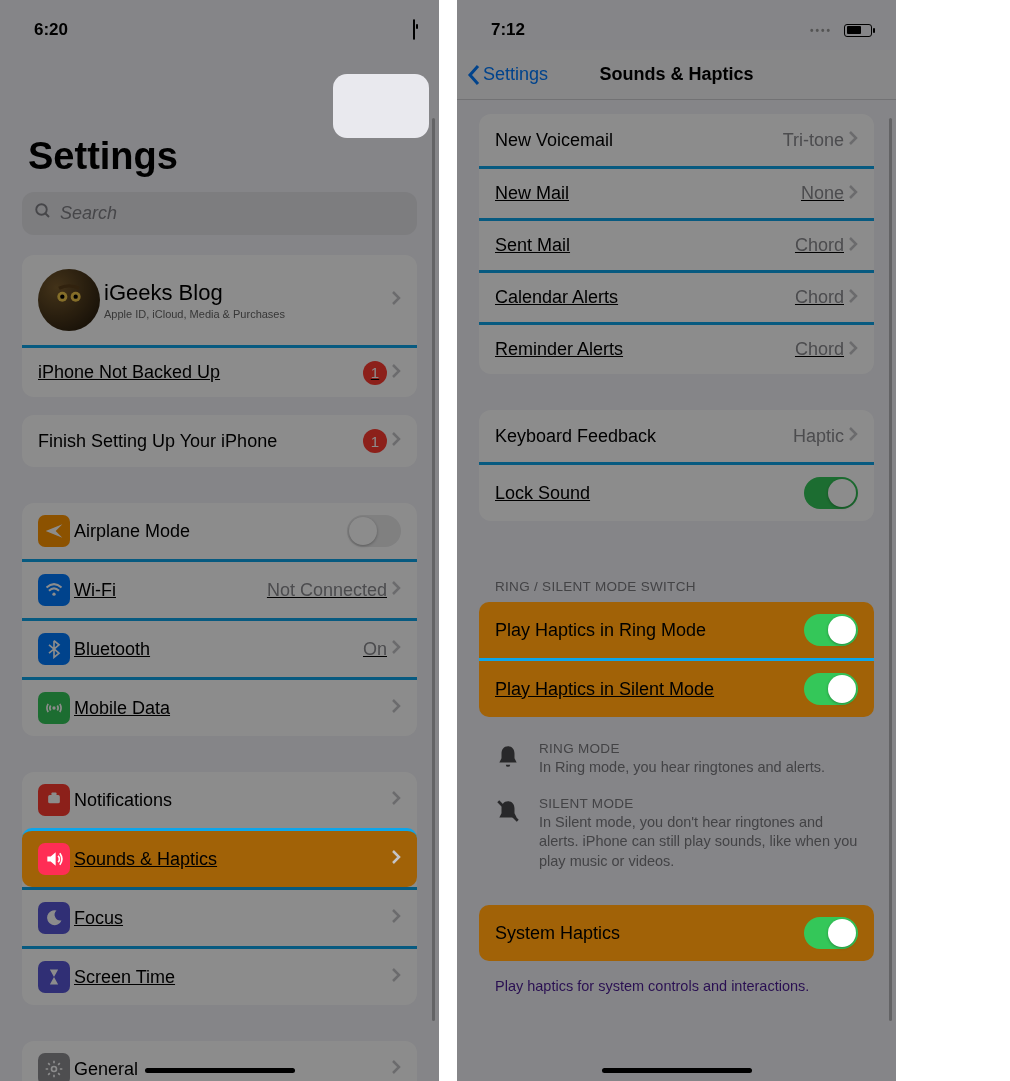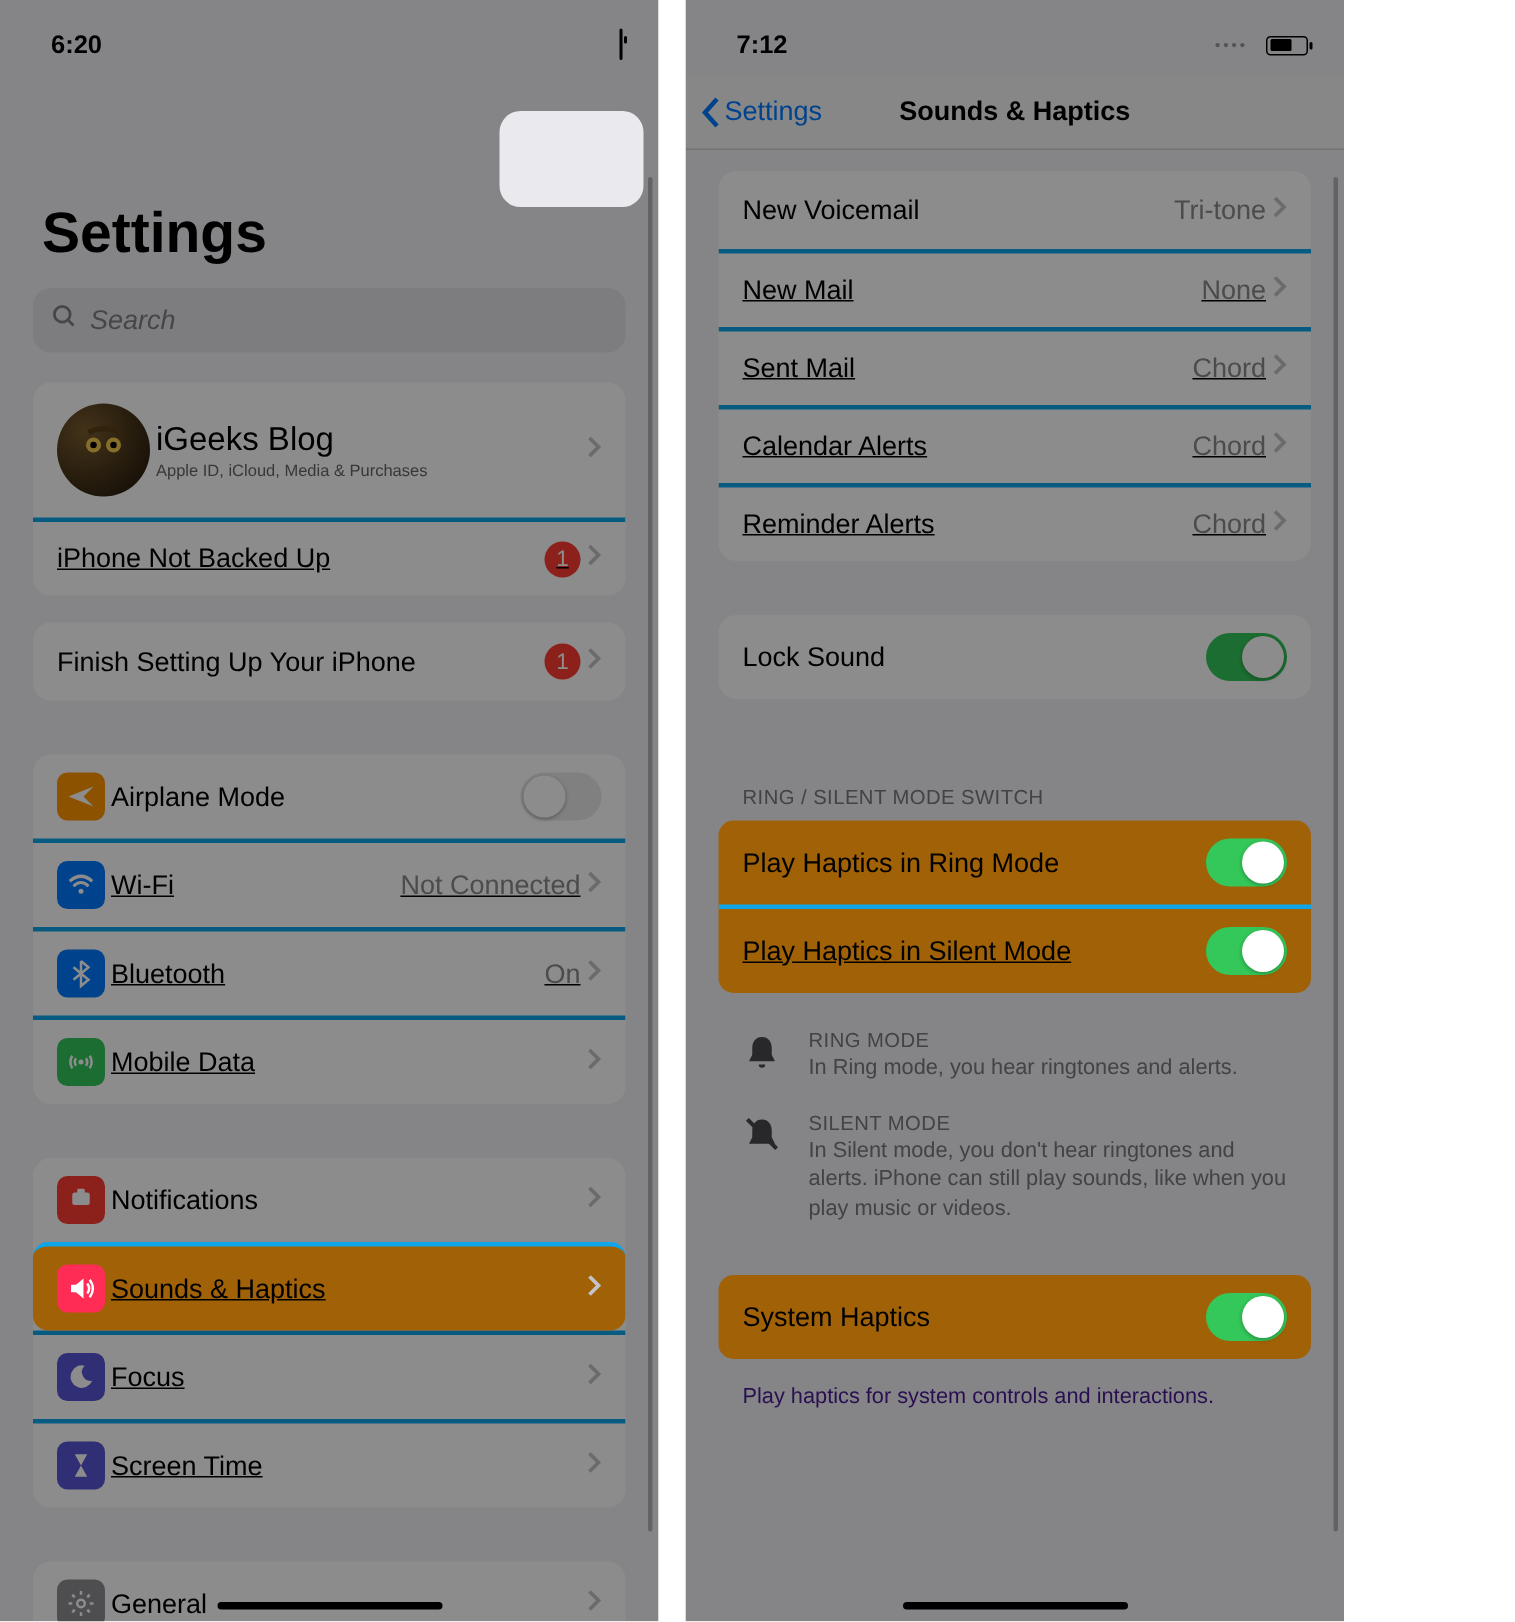--- a/index.html
+++ b/index.html
@@ -395,20 +395,28 @@
         <div class="spacer"></div>
       <span class="value">Chord</span>
       <span class="chevron"><svg viewBox="0 0 10 16">
             <polyline points="2,2 8,8 2,14"></polyline>
           </svg></span>
     </div>
   </div>
 
   <div class="group">
     <div class="row">
+      <span class="label">Keyboard Feedback</span>
+        <div class="spacer"></div>
+      <span class="value">Haptic</span>
+      <span class="chevron"><svg viewBox="0 0 10 16">
+            <polyline points="2,2 8,8 2,14"></polyline>
+          </svg></span>
+    </div>
+    <div class="row">
       <span class="label">Lock Sound</span>
         <div class="spacer"></div>
       <span class="toggle on">
           <span class="knob"></span>
         </span>
     </div>
   </div>
 
   <div class="section-header">Ring / Silent Mode Switch</div>
   <div class="group highlight" style="margin-bottom:10px;">

